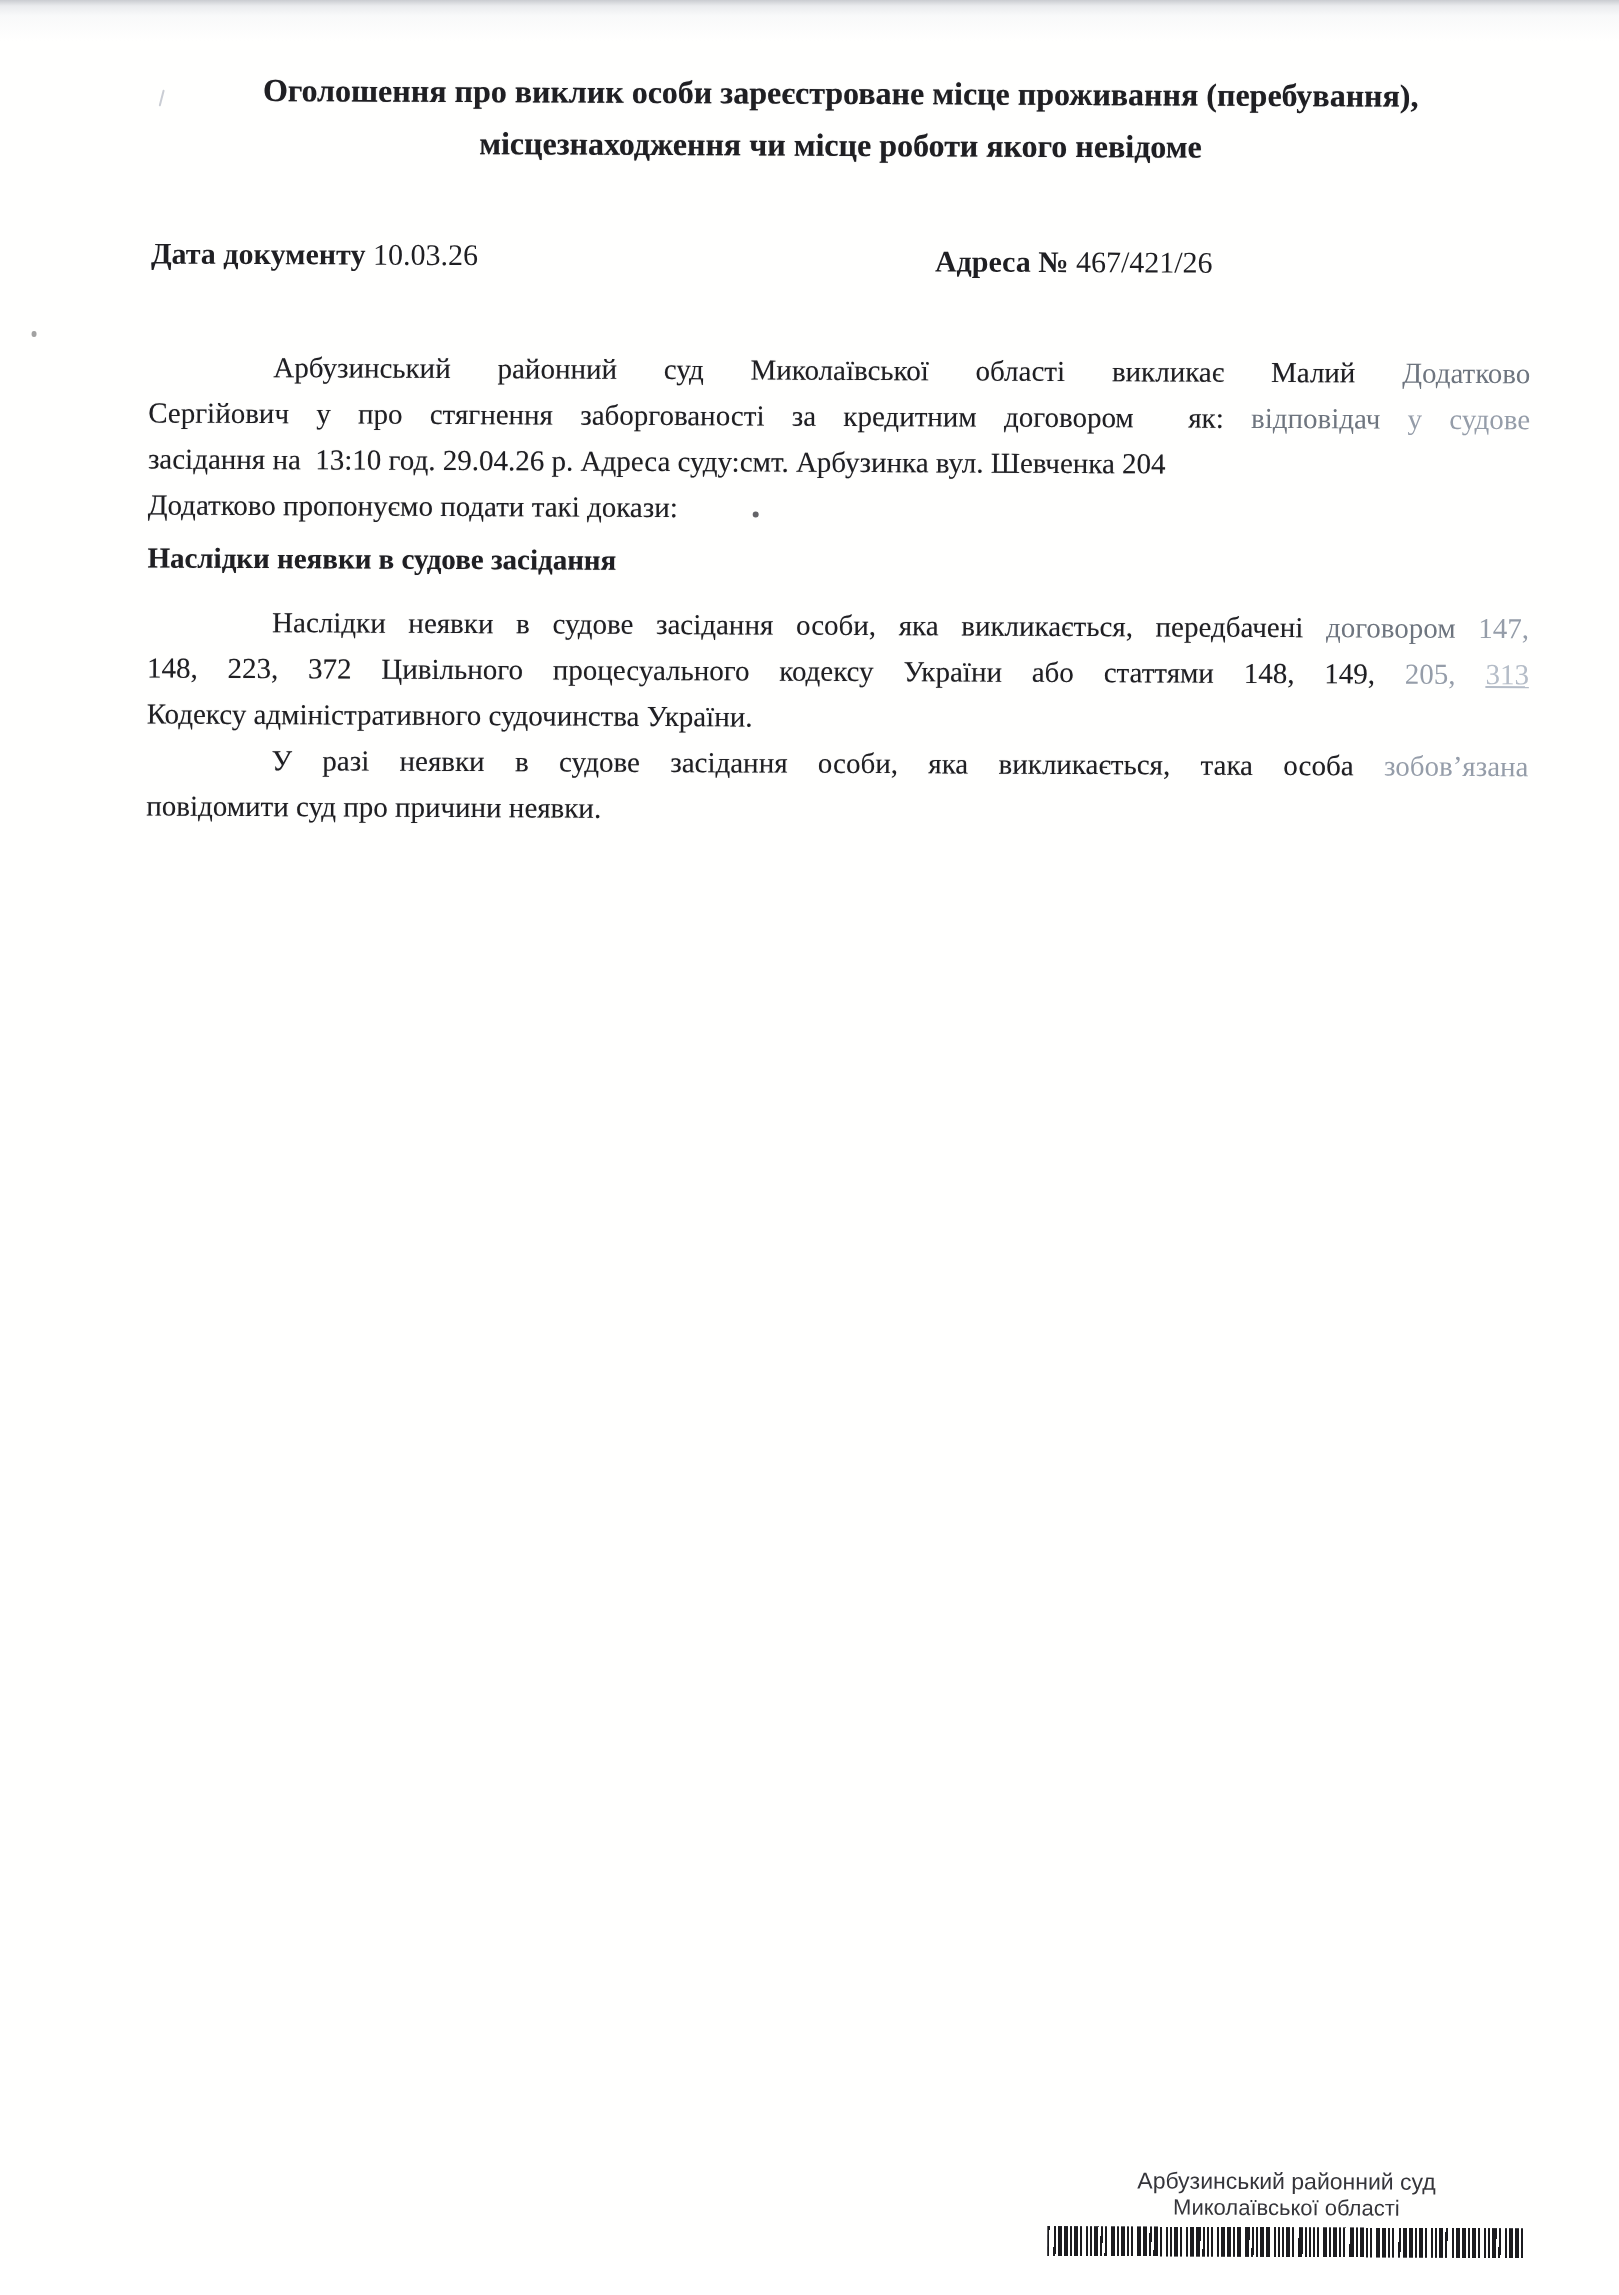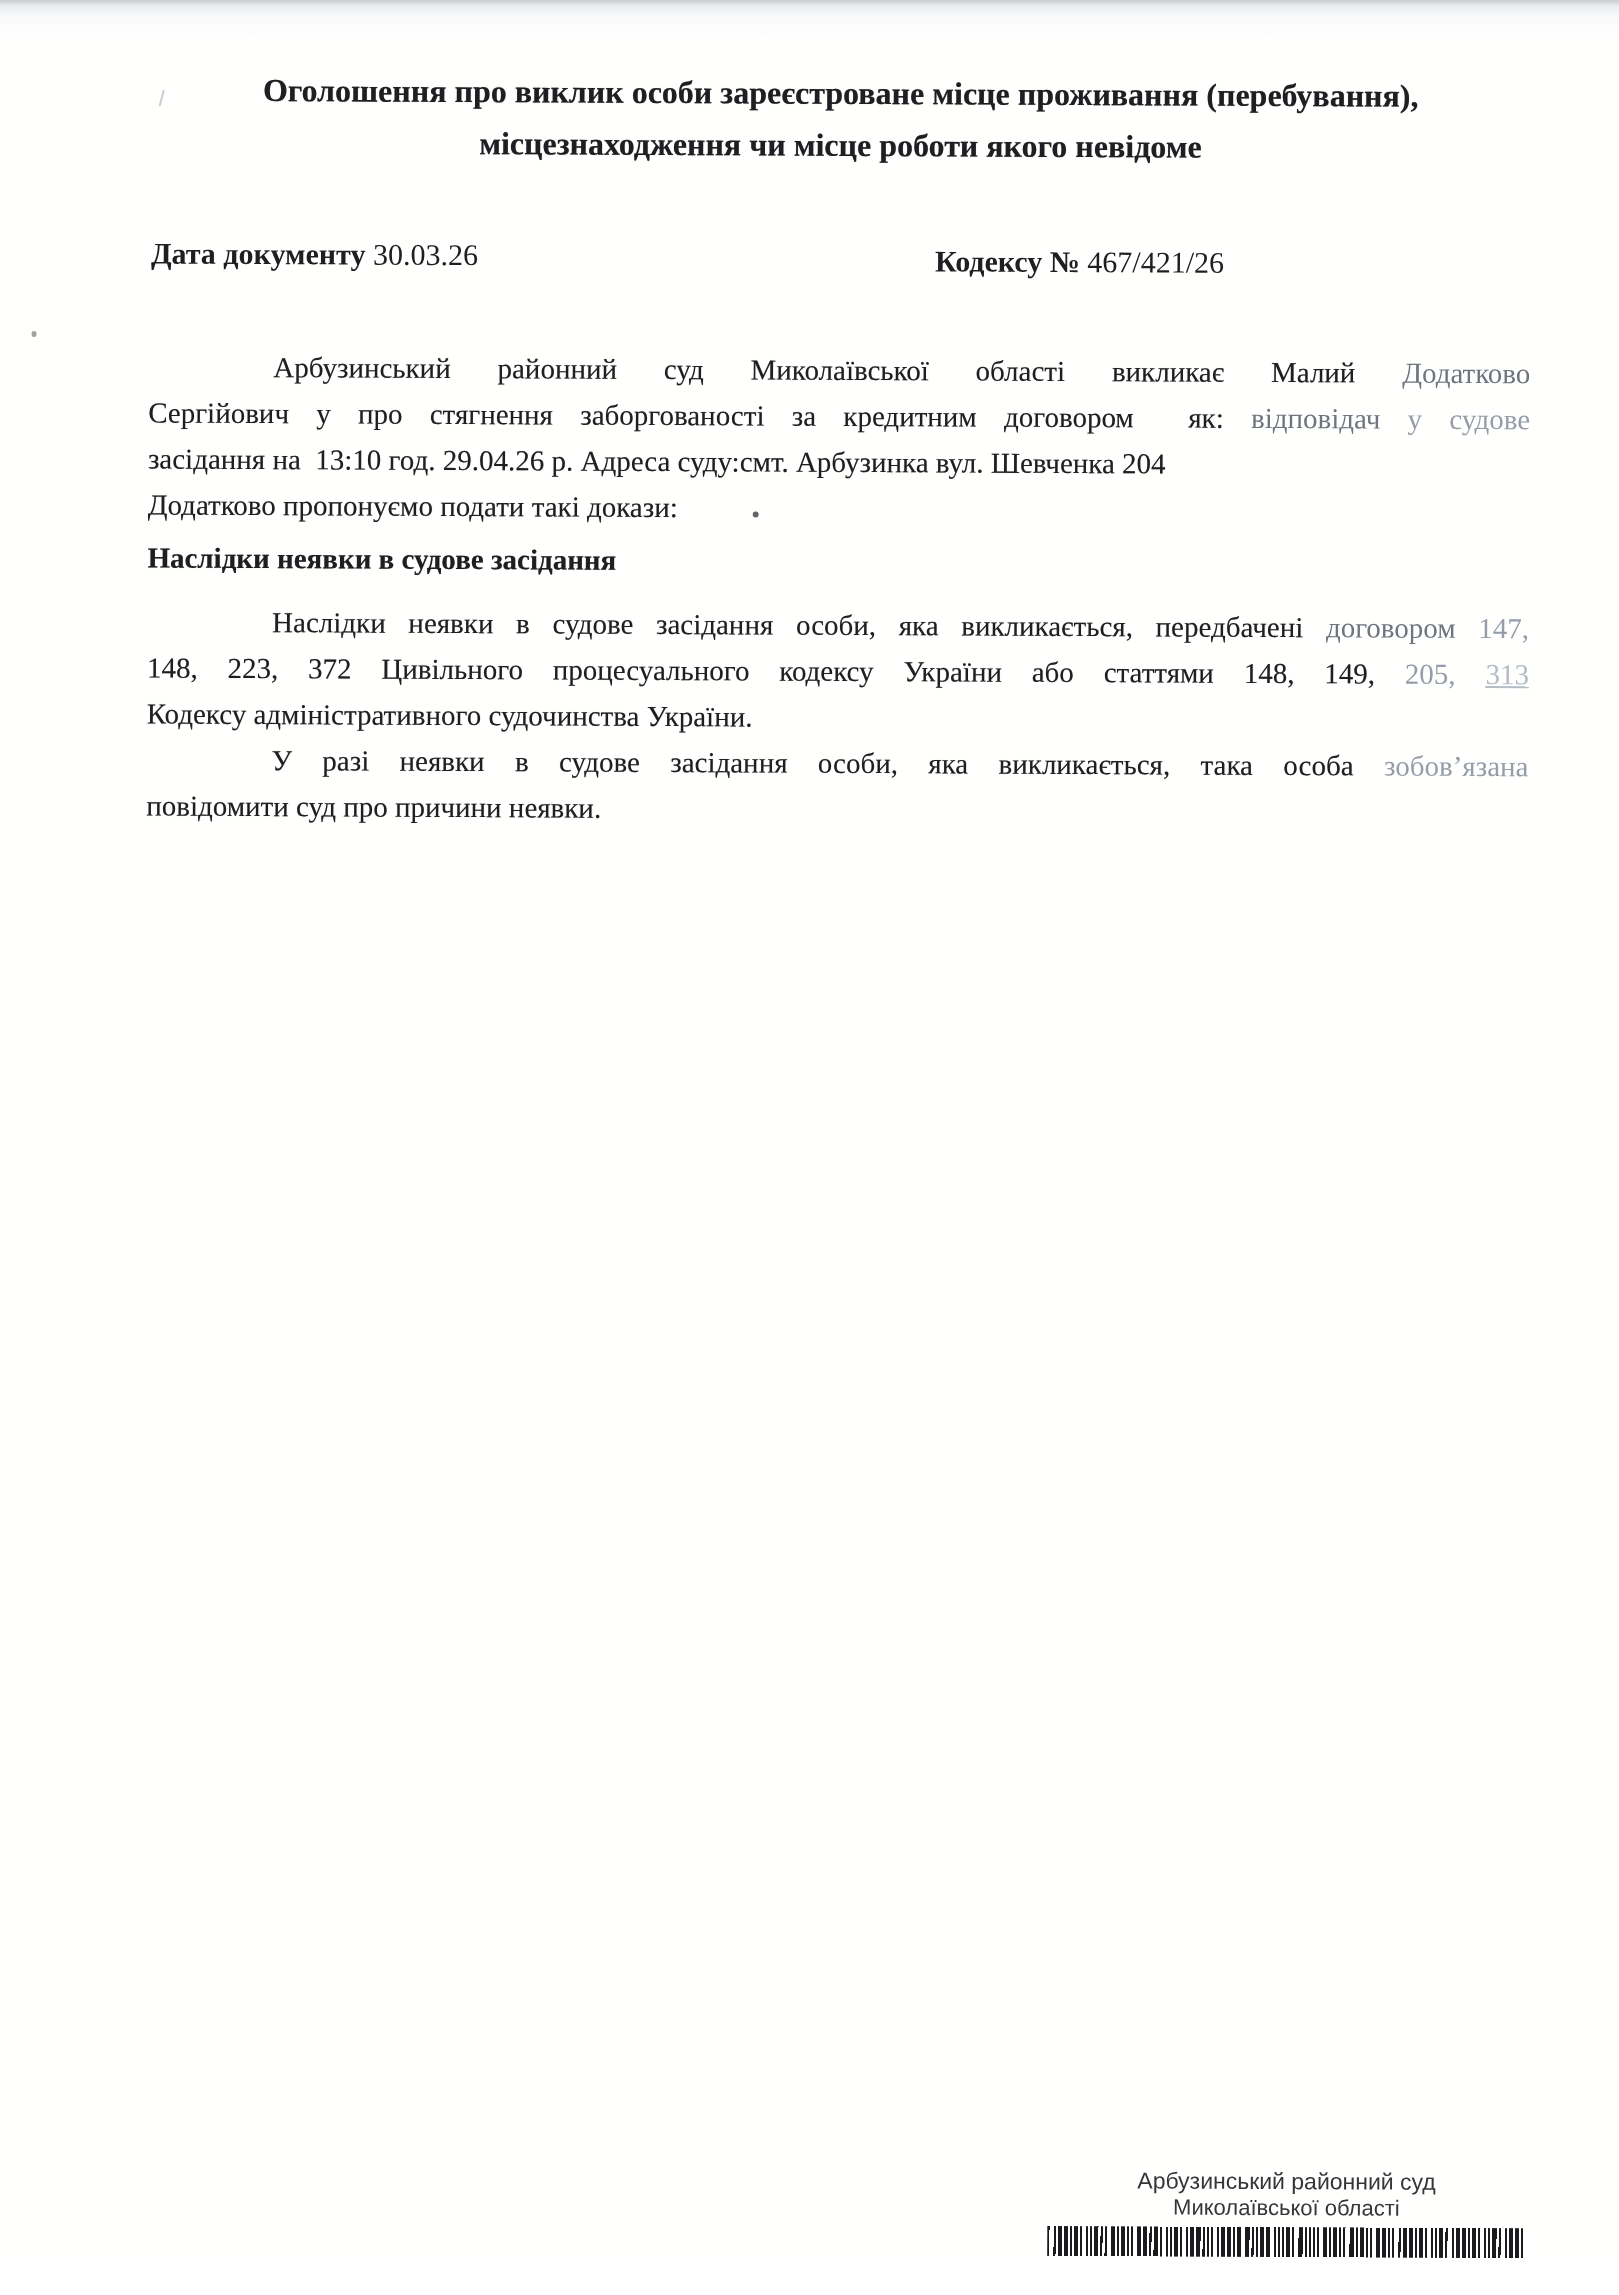--- a/index.html
+++ b/index.html
@@ -76,22 +76,22 @@
 
 <div id="page">
   <div class="skew">
 
     <div class="abs title">
       <div>Оголошення про виклик особи зареєстроване місце проживання (перебування),</div>
       <div>місцезнаходження чи місце роботи якого невідоме</div>
     </div>
 
     <div class="abs meta">
-      <span><span class="b">Дата документу</span> <span>30.03.26</span></span>
-      <span class="case"><span class="b">Кодексу №</span> <span>467/421/26</span></span>
+      <span><span class="b">Дата документу</span> <span>10.03.26</span></span>
+      <span class="case"><span class="b">Адреса №</span> <span>467/421/26</span></span>
     </div>
 
     <div class="abs para1 doc-text">
       <div class="line indent"><span>Арбузинський районний суд Миколаївської області викликає Малий</span> <span class="f1">Додатково</span></div>
       <div class="line"><span>Сергійович у про стягнення заборгованості за кредитним договором&nbsp; як:</span> <span class="f1">відповідач</span> <span class="f2">у судове</span></div>
       <div class="line natural">засідання на&nbsp; 13:10&nbsp;год. 29.04.26&nbsp;р. Адреса суду:смт. Арбузинка вул. Шевченка&nbsp;204</div>
       <div class="line natural">Додатково пропонуємо подати такі докази:</div>
     </div>
 
     <div class="abs bodyflow doc-text">

